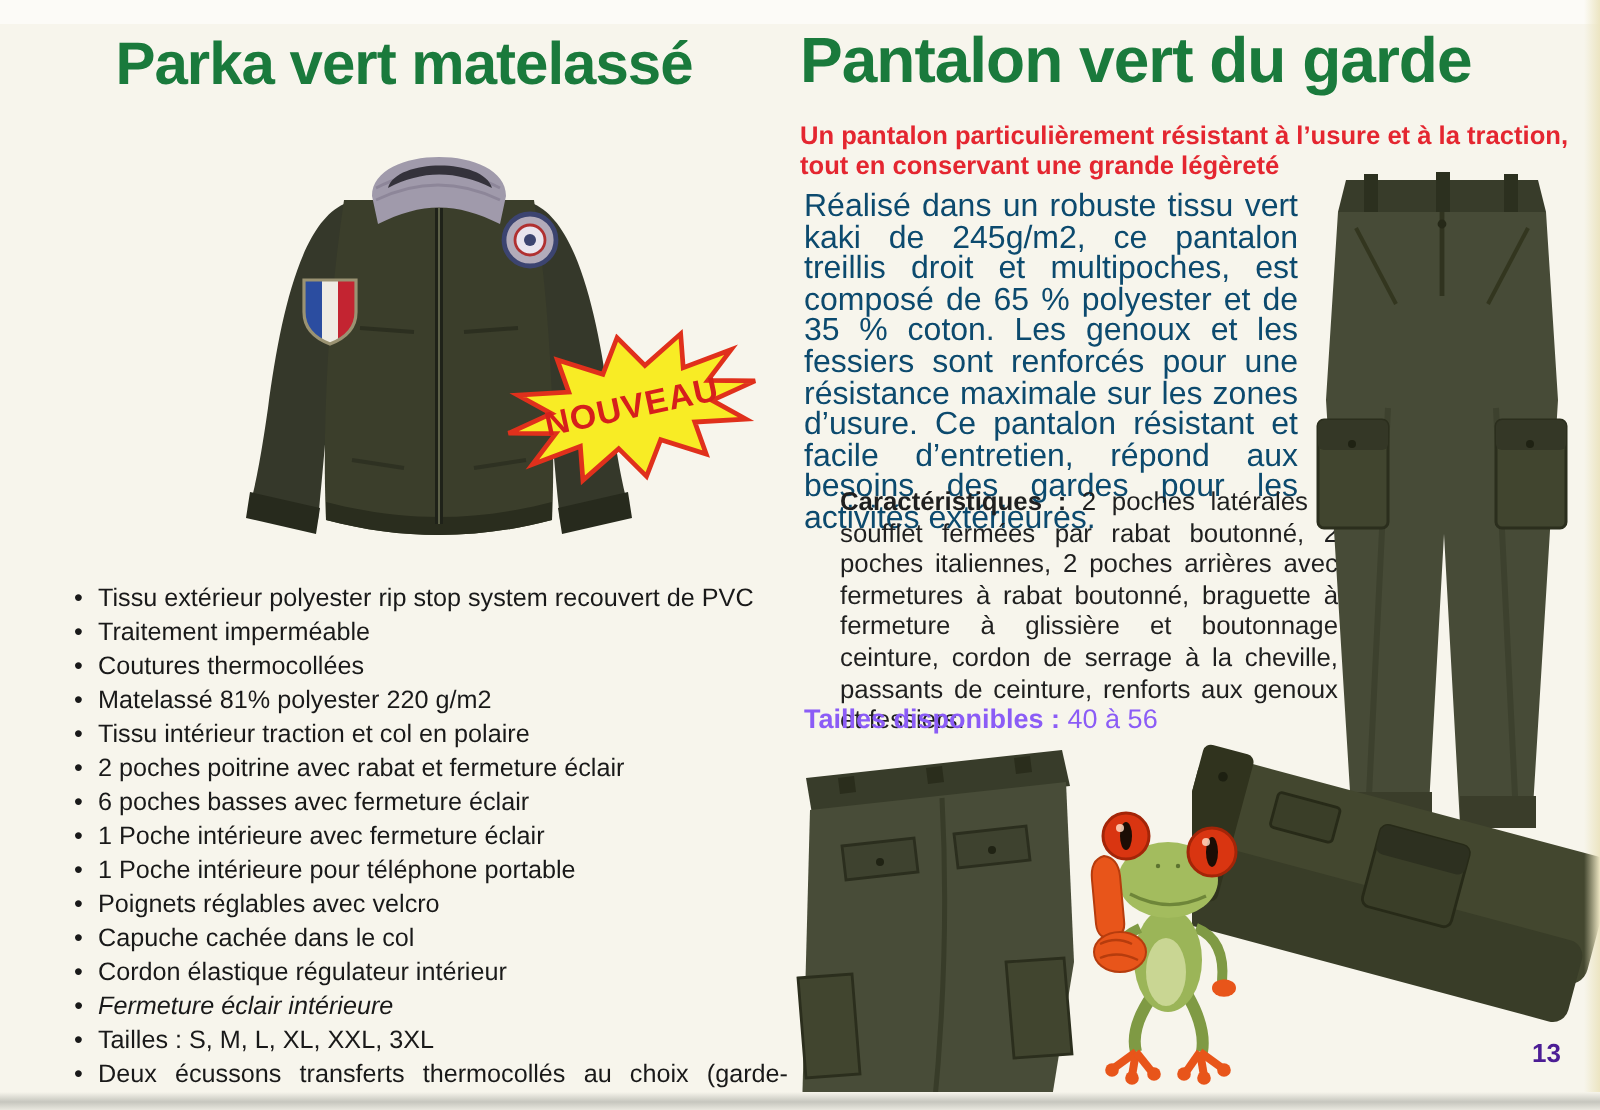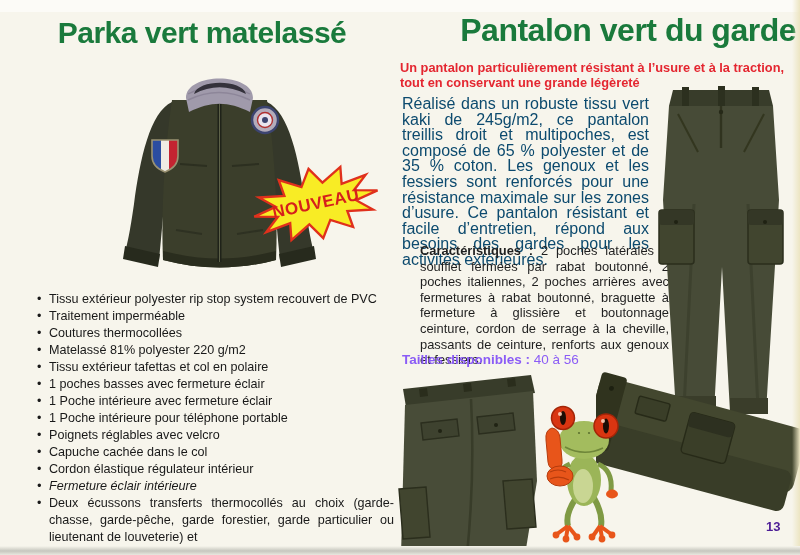--- a/index.html
+++ b/index.html
@@ -6,21 +6,21 @@
   .page{position:relative;width:800px;height:555px;background:#f7f5ec;
         font-family:"Liberation Sans",sans-serif;overflow:hidden;}
   .scan-top{position:absolute;top:0;left:0;right:0;height:12px;background:#fcfbf7;}
   .scan-bottom{position:absolute;bottom:0;left:0;right:0;height:9px;
         background:linear-gradient(#f7f5ec 0%,#c6c6be 55%,#e9e8df 100%);}
   .scan-right{position:absolute;top:0;right:0;width:8px;height:100%;
         background:linear-gradient(90deg,rgba(247,245,236,0),#ece5c2);}
 
   .title-left{position:absolute;left:28px;top:16px;width:348px;margin:0;text-align:center;
         font-size:30px;font-weight:bold;color:#1a7a3c;letter-spacing:-0.5px;}
-  .title-right{position:absolute;left:400px;top:12px;width:396px;margin:0;text-align:right;
+  .title-right{position:absolute;left:400px;top:12px;width:396px;margin:0;text-align:left;
         font-size:32px;font-weight:bold;color:#1a7a3c;letter-spacing:-0.5px;}
   .subtitle{position:absolute;left:400px;top:60px;width:396px;margin:0;
         font-size:12.8px;line-height:15px;font-weight:bold;color:#e42630;}
   .desc{position:absolute;left:402px;top:96px;width:247px;margin:0;
         font-size:16px;line-height:15.6px;text-align:justify;color:#0c4a6e;}
   .caract{position:absolute;left:420px;top:243px;width:249px;margin:0;
         font-size:12.9px;line-height:15.6px;text-align:justify;color:#1f1f1f;}
   .sizes{position:absolute;left:402px;top:352px;margin:0;font-size:13.5px;color:#8b5cf6;}
   .sizes b{font-weight:bold;}
 
@@ -107,28 +107,30 @@
       </svg>
       <span>NOUVEAU</span>
     </div>
   </div>
 
   <ul class="features">
     <li>Tissu extérieur polyester rip stop system recouvert de PVC</li>
     <li>Traitement imperméable</li>
     <li>Coutures thermocollées</li>
     <li>Matelassé 81% polyester 220 g/m2</li>
-    <li>Tissu extérieur tafettas et col en polaire</li>
-    <li>1 poches basses avec fermeture éclair</li>
+    <li>Tissu intérieur traction et col en polaire</li>
+    <li>2 poches poitrine avec rabat et fermeture éclair</li>
+    <li>6 poches basses avec fermeture éclair</li>
     <li>1 Poche intérieure avec fermeture éclair</li>
     <li>1 Poche intérieure pour téléphone portable</li>
     <li>Poignets réglables avec velcro</li>
     <li>Capuche cachée dans le col</li>
     <li>Cordon élastique régulateur intérieur</li>
     <li class="italic">Fermeture éclair intérieure</li>
+    <li>Tailles : S, M, L, XL, XXL, 3XL</li>
     <li class="lastwrap"><span>Deux écussons transferts thermocollés au choix (garde-chasse, garde-pêche, garde forestier, garde particulier ou lieutenant de louveterie) et </span></li>
   </ul>
 
   <h1 class="title-right">Pantalon vert du garde</h1>
 
   <p class="subtitle">
     <span>Un pantalon particulièrement résistant à l’usure et à la traction,</span><br>
     <span>tout en conservant une grande légèreté</span>
   </p>
 

